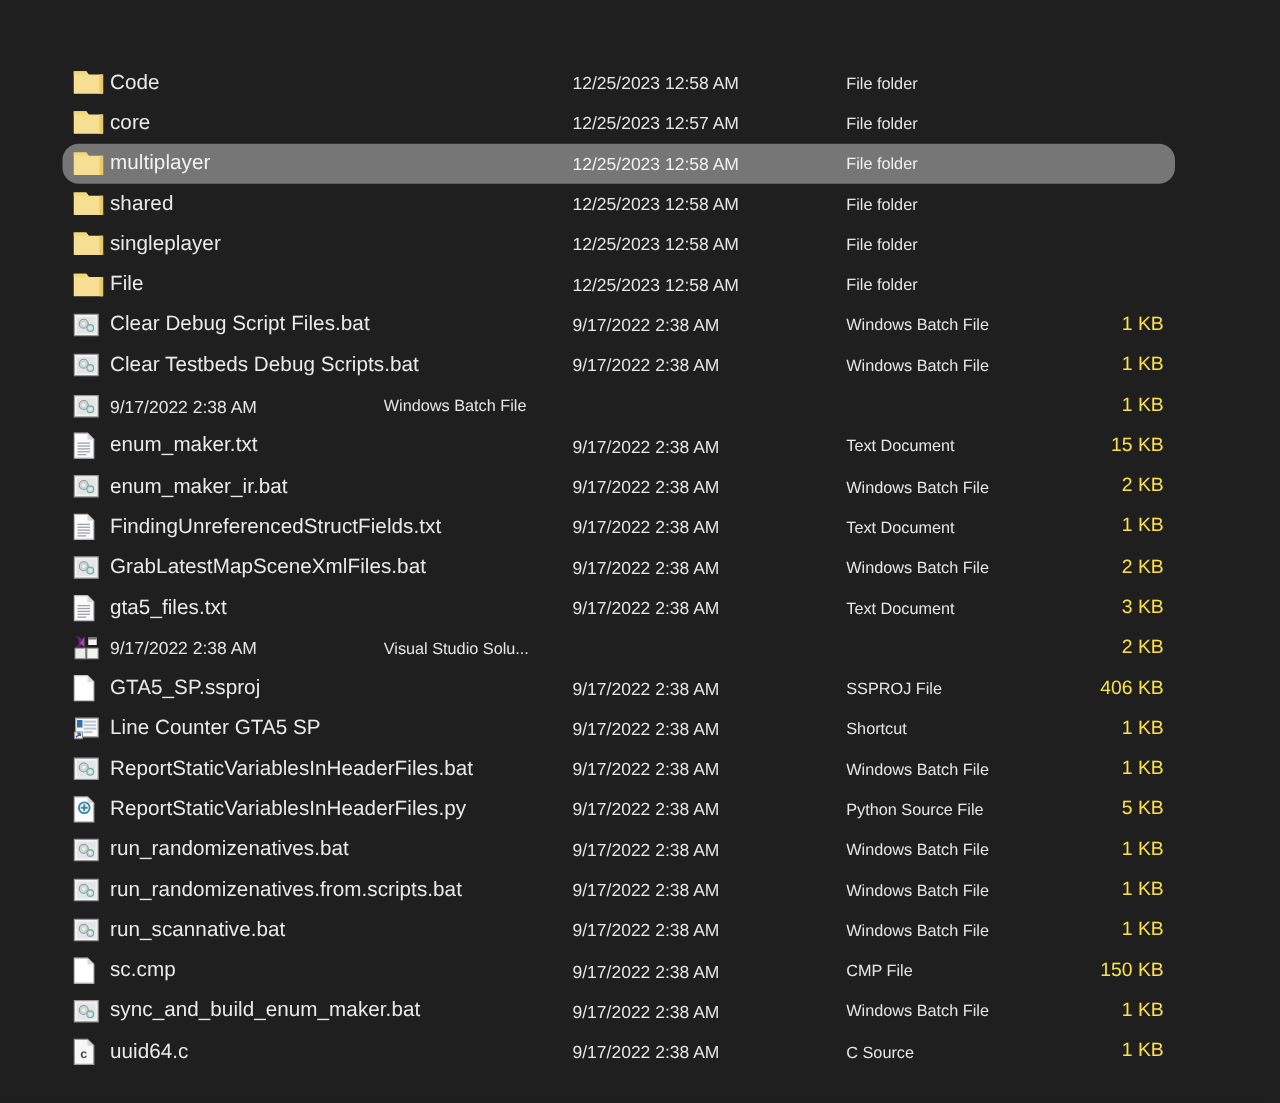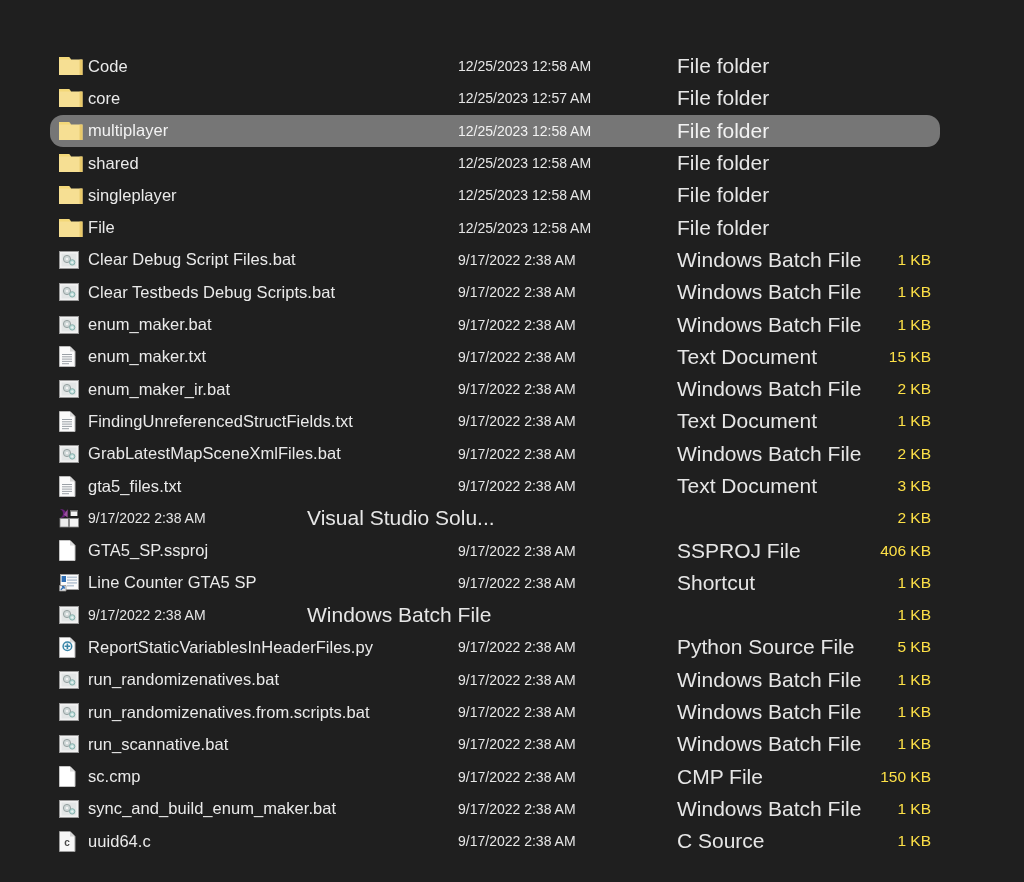--- a/index.html
+++ b/index.html
@@ -69,21 +69,21 @@
   .cell-date {
     flex: 0 0 auto;
     width: 219px;
     font-size: 14px;
     color: #e6e6e6;
     white-space: nowrap;
   }
   .cell-type {
     flex: 0 0 auto;
     width: 200px;
-    font-size: 21px;
+    font-size: 13px;
     color: #e6e6e6;
     white-space: nowrap;
     overflow: hidden;
     text-overflow: clip;
   }
   .cell-size {
     flex: 1 1 auto;
     font-size: 15.5px;
     color: #fde047;
     text-align: right;
@@ -209,21 +209,20 @@
       <span class="icon-wrap">
         <svg width="22" height="22" viewBox="0 0 22 22">
           <rect x="1.5" y="2.5" width="19" height="17" fill="#f2f2f2" stroke="#9a9a9a" stroke-width="1"></rect>
           <rect x="3.5" y="4.5" width="15" height="13" fill="#e3e6e6"></rect>
           <circle cx="9" cy="10" r="3.6" fill="#cdd6d6" stroke="#8f9a9a" stroke-width="0.9"></circle>
           <circle cx="9" cy="10" r="1.3" fill="#f2f2f2"></circle>
           <circle cx="14.2" cy="13.4" r="2.7" fill="#bfe0dd" stroke="#7fa8a5" stroke-width="0.9"></circle>
           <circle cx="14.2" cy="13.4" r="1" fill="#f2f2f2"></circle>
         </svg>
       </span>
-      <span class="cell-name">enum_maker.bat</span>
       <span class="cell-date">9/17/2022 2:38 AM</span>
       <span class="cell-type">Windows Batch File</span>
       <span class="cell-size">1 KB</span>
     </div>
     <div class="row">
       <span class="icon-wrap">
         <svg width="19" height="23" viewBox="0 0 19 23">
           <path d="M1.5 1.5h10.5l5 5v15h-15.5z" fill="#fbfbfb" stroke="#b9b9b9" stroke-width="1"></path>
           <path d="M12 1.5l5 5h-5z" fill="#d8d8d8"></path>
           <g fill="#9aa0a6">
@@ -360,20 +359,21 @@
       <span class="icon-wrap">
         <svg width="22" height="22" viewBox="0 0 22 22">
           <rect x="1.5" y="2.5" width="19" height="17" fill="#f2f2f2" stroke="#9a9a9a" stroke-width="1"></rect>
           <rect x="3.5" y="4.5" width="15" height="13" fill="#e3e6e6"></rect>
           <circle cx="9" cy="10" r="3.6" fill="#cdd6d6" stroke="#8f9a9a" stroke-width="0.9"></circle>
           <circle cx="9" cy="10" r="1.3" fill="#f2f2f2"></circle>
           <circle cx="14.2" cy="13.4" r="2.7" fill="#bfe0dd" stroke="#7fa8a5" stroke-width="0.9"></circle>
           <circle cx="14.2" cy="13.4" r="1" fill="#f2f2f2"></circle>
         </svg>
       </span>
+      <span class="cell-name">ReportStaticVariablesInHeaderFiles.bat</span>
       <span class="cell-date">9/17/2022 2:38 AM</span>
       <span class="cell-type">Windows Batch File</span>
       <span class="cell-size">1 KB</span>
     </div>
     <div class="row">
       <span class="icon-wrap">
         <svg width="19" height="23" viewBox="0 0 19 23">
           <path d="M1.5 1.5h10.5l5 5v15h-15.5z" fill="#fcfcfc" stroke="#b0b0b0" stroke-width="1"></path>
           <path d="M12 1.5l5 5h-5z" fill="#dadada"></path>
           <path d="M8.6 7.4h1.6v2h2v1.6h-2v2H8.6v-2h-2V9.4h2z" fill="#3a86a8"></path>

